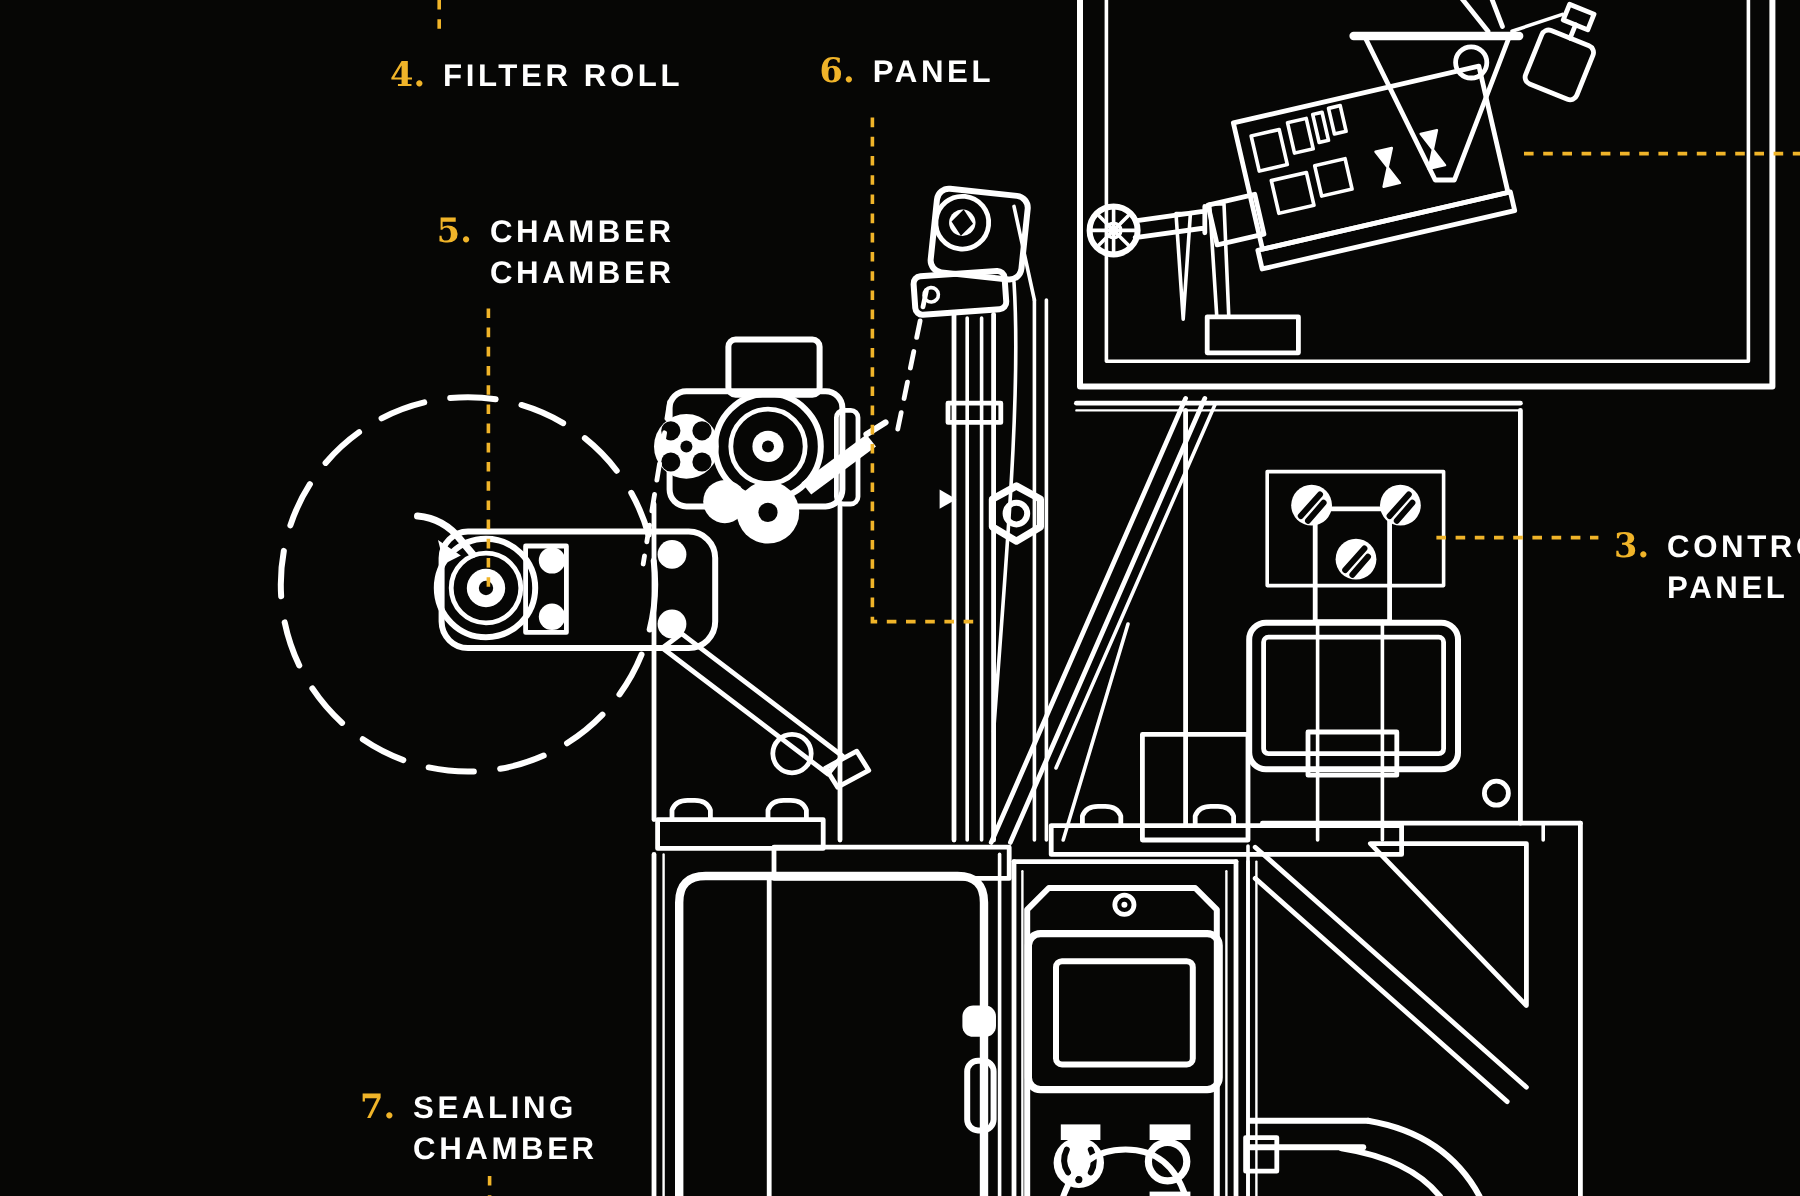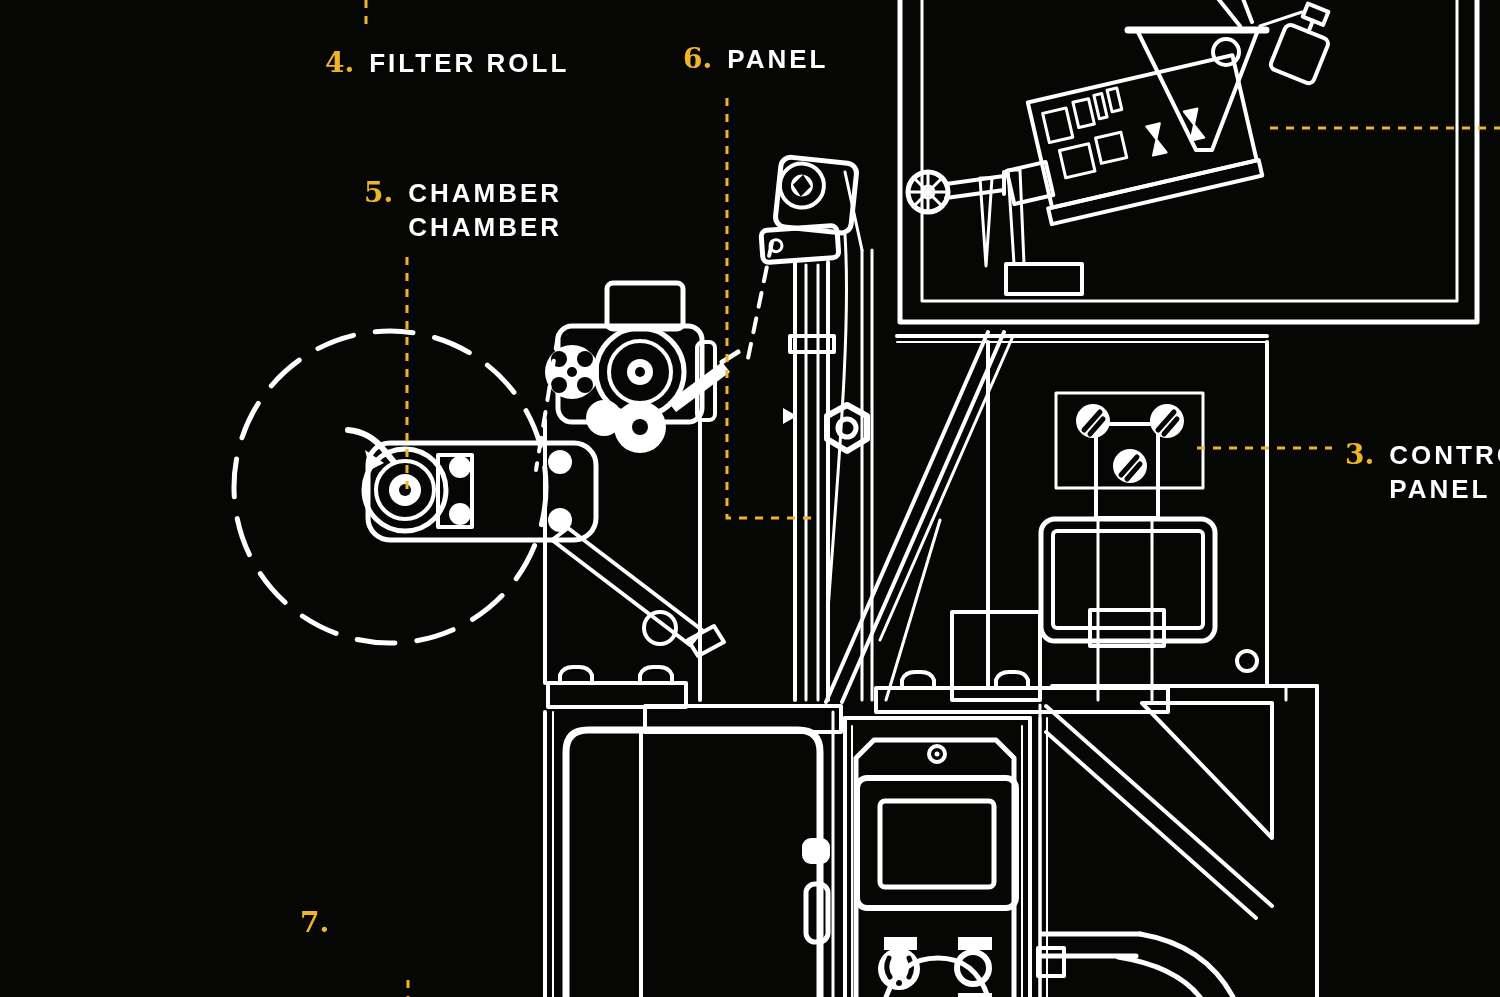--- a/index.html
+++ b/index.html
@@ -293,15 +293,19 @@
   <div class="label" style="left:1345px;top:438px;">
     <span class="num">3.</span>
     <span class="txt">
       <span>CONTROL</span>
       <span>PANEL</span>
     </span>
   </div>
 
   <div class="label" style="left:300px;top:906px;">
     <span class="num">7.</span>
+    <span class="txt">
+      <span>SEALING</span>
+      <span>CHAMBER</span>
+    </span>
   </div>
 
 </div>
 
 </body></html>

